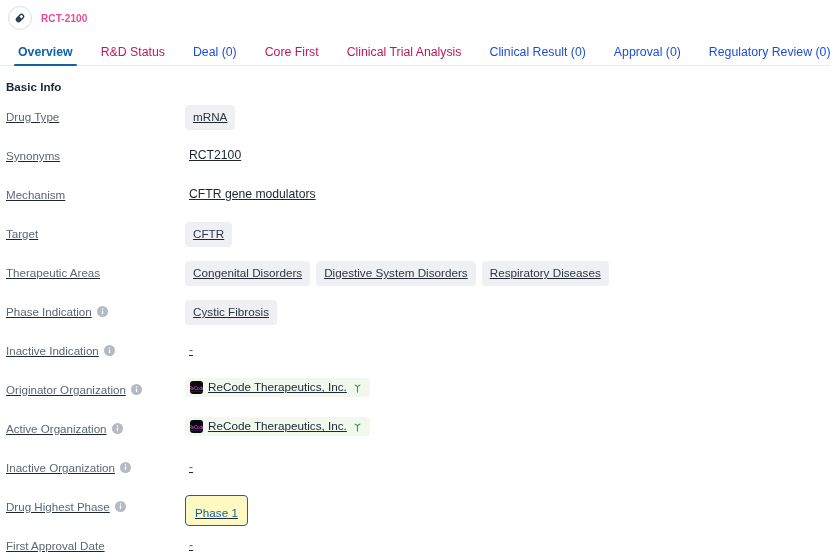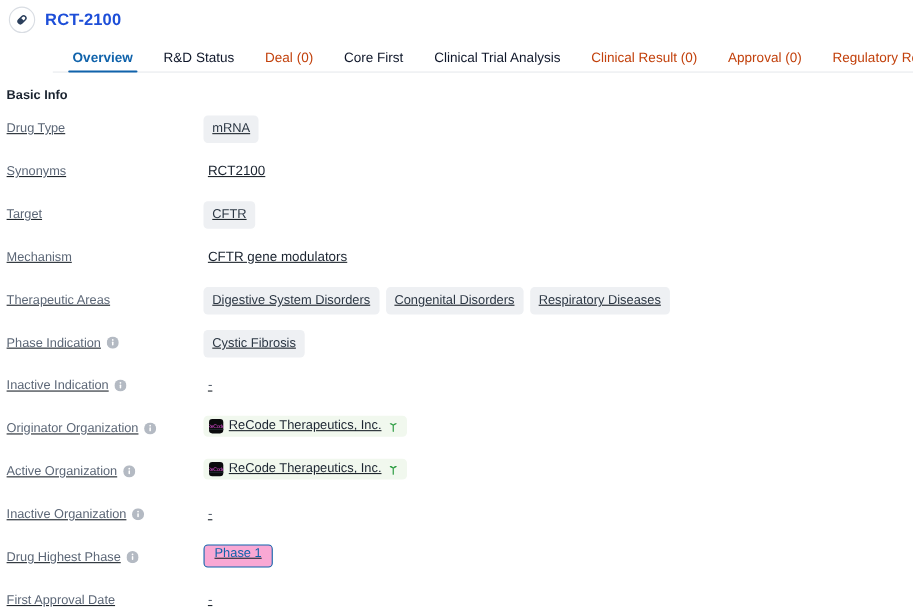--- a/index.html
+++ b/index.html
@@ -30,57 +30,56 @@
     border-radius: 50%;
     border: 1px solid #d9dde3;
     background: #ffffff;
     display: flex;
     align-items: center;
     justify-content: center;
     flex: 0 0 auto;
   }
   .drug-avatar svg { display: block; }
   .page-title {
-    font-size: 15px;
+    font-size: 10px;
     font-weight: bold;
     letter-spacing: 0.1px;
-    color: #1d4ed8;
+    color: #ec4899;
     white-space: nowrap;
   }
 
   
   .tabs {
     position: relative;
     display: flex;
     align-items: flex-end;
     height: 30px;
     padding-left: 4px;
     gap: 0;
-    margin-left: 48px;
   }
   .tabs::after {
     content: "";
     position: absolute;
     left: 0;
     right: 0;
     bottom: 0;
     height: 1px;
     background: #e7e9ed;
   }
   .tab {
     position: relative;
     font-size: 12.3px;
     line-height: 1;
     padding: 0 14px 8px 14px;
-    color: #0f172a;
+    color: #be185d;
     white-space: nowrap;
     cursor: pointer;
     z-index: 1;
   }
-  .tab.muted { color: #c2410c; text-align: right; }
+  .tab.muted { color: #1d4ed8; text-align: right; }
   .tab.active {
     color: #1063ab;
     font-weight: bold;
   }
   .tab.active::after {
     content: "";
     position: absolute;
     left: 10px;
     right: 10px;
     bottom: 0;
@@ -190,25 +189,25 @@
     font-family: "Liberation Sans", sans-serif;
   }
   .org-name { line-height: 1; padding-bottom: 1px; }
   .leaf-icon { display: inline-flex; width: 11px; height: 11px; flex: 0 0 auto; }
 
   .phase-badge {
     display: inline-flex;
     align-items: center;
     border: 1px solid #1063ab;
     color: #1063ab;
-    background: #f9a8d4;
+    background: #fef9c3;
     font-size: 11.7px;
     line-height: 1;
     border-radius: 4px;
-    padding: 1px 9px 6px 9px;
+    padding: 11px 9px 6px 9px;
     white-space: nowrap;
     cursor: pointer;
   }
 </style>
 </head>
 <body>
 
 <div class="header">
   <div class="drug-avatar">
     <svg width="14" height="14" viewBox="0 0 16 16" aria-hidden="true">
@@ -250,43 +249,43 @@
     <div class="row-label">
       <span>Synonyms</span>
     </div>
     <div class="row-value">
       <span class="plain-text">RCT2100</span>
     </div>
   </div>
 
   <div class="row">
     <div class="row-label">
+      <span>Mechanism</span>
+    </div>
+    <div class="row-value">
+      <span class="plain-text">CFTR gene modulators</span>
+    </div>
+  </div>
+
+  <div class="row">
+    <div class="row-label">
       <span>Target</span>
     </div>
     <div class="row-value">
       <span class="chip">CFTR</span>
     </div>
   </div>
 
   <div class="row">
     <div class="row-label">
-      <span>Mechanism</span>
-    </div>
-    <div class="row-value">
-      <span class="plain-text">CFTR gene modulators</span>
-    </div>
-  </div>
-
-  <div class="row">
-    <div class="row-label">
       <span>Therapeutic Areas</span>
     </div>
     <div class="row-value">
+      <span class="chip">Congenital Disorders</span>
       <span class="chip">Digestive System Disorders</span>
-      <span class="chip">Congenital Disorders</span>
       <span class="chip">Respiratory Diseases</span>
     </div>
   </div>
 
   <div class="row">
     <div class="row-label">
       <span>Phase Indication</span>
       <span class="info-icon">
         <svg width="11" height="11" viewBox="0 0 12 12" aria-hidden="true">
           <circle cx="6" cy="6" r="6" fill="#b4bac3"></circle>

